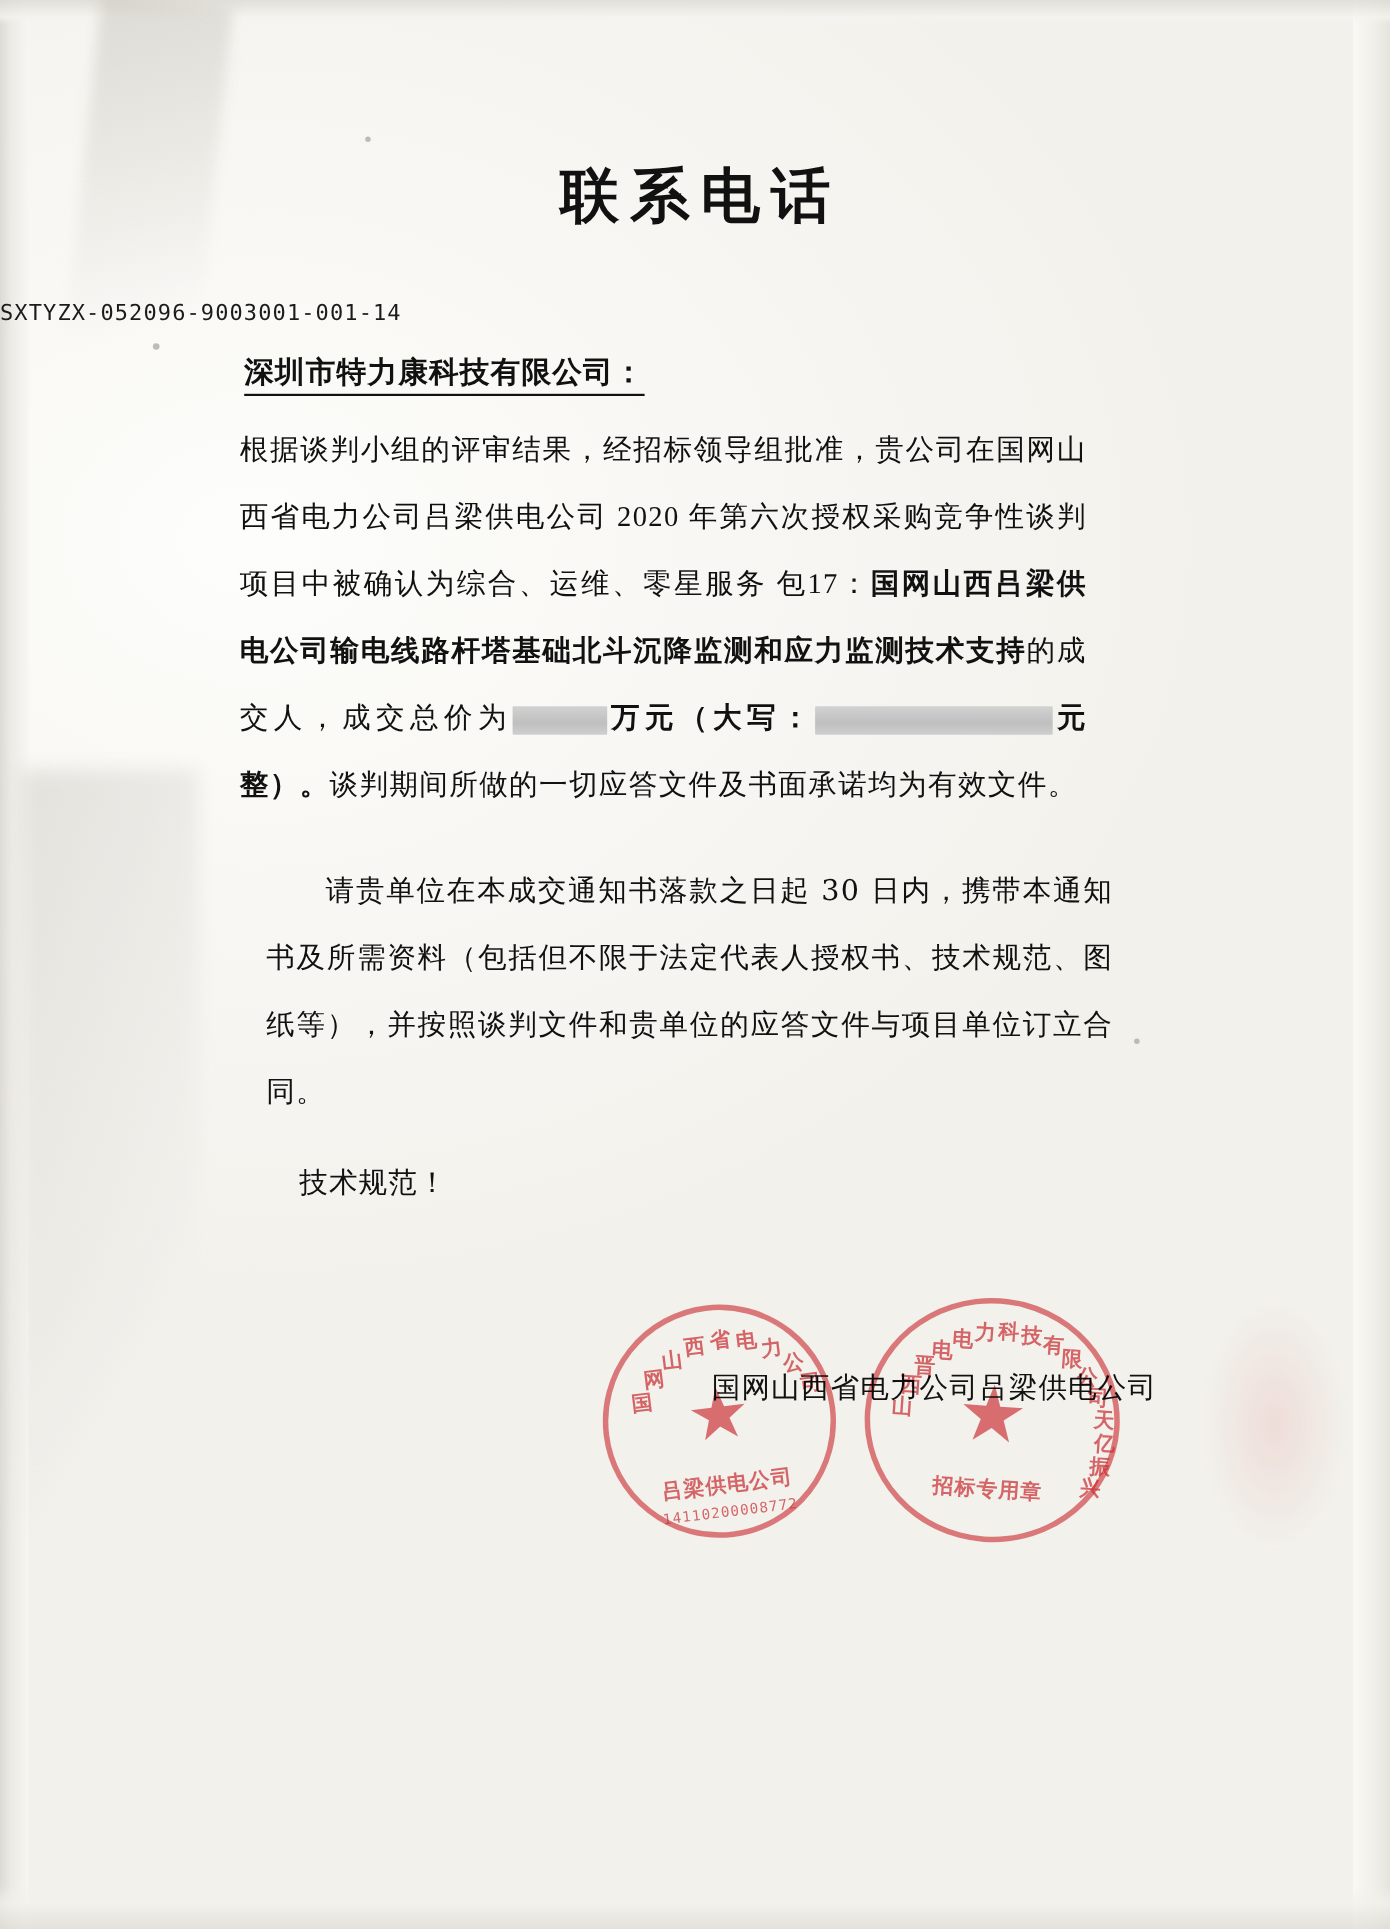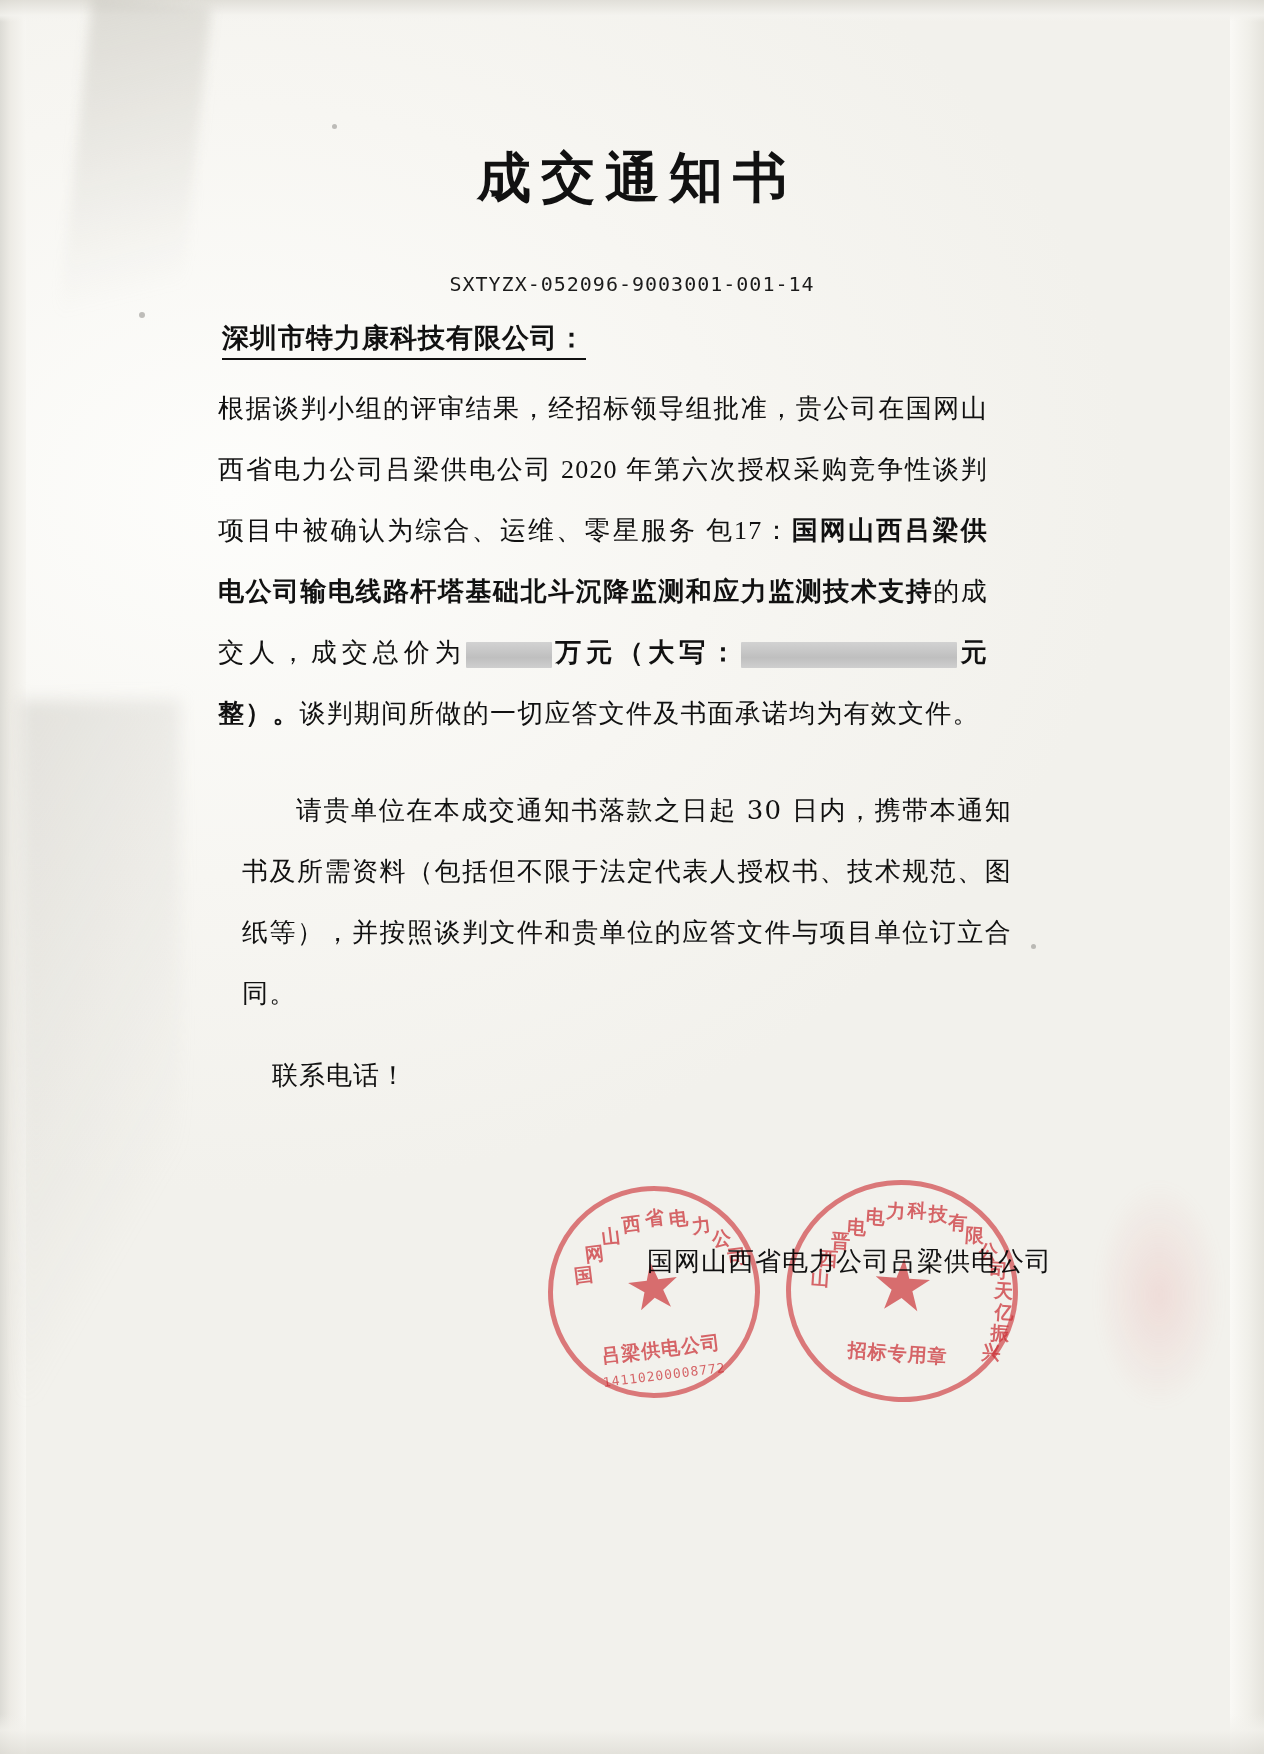--- a/index.html
+++ b/index.html
@@ -76,21 +76,21 @@
     font-size: 54px;
     letter-spacing: 10px;
     color: #111;
     text-indent: 10px;
   }
 
   .doc-code {
     position: absolute;
     top: 272px;
     left: 0; right: 0;
-    text-align: center;
+    text-align: left;
     font-family: "DejaVu Sans Mono", "Liberation Mono", monospace;
     font-size: 20px;
     letter-spacing: 1px;
     color: #1b1b1b;
   }
 
   .addressee {
     position: absolute;
     top: 320px;
     left: 222px;
@@ -235,34 +235,34 @@
   <div class="edge-bottom"></div>
   <div class="crease-a"></div>
   <div class="crease-b"></div>
   <div class="smudge-right"></div>
   <div class="speck" style="left:332px;top:124px;width:5px;height:5px;"></div>
   <div class="speck" style="left:139px;top:312px;width:6px;height:6px;"></div>
   <div class="speck" style="left:1031px;top:944px;width:5px;height:5px;"></div>
 
   <div class="content">
 
-    <div class="doc-title">成交通知书</div>
+    <div class="doc-title">联系电话</div>
 
     <div class="doc-code">SXTYZX-052096-9003001-001-14</div>
 
     <div class="addressee">深圳市特力康科技有限公司：</div>
 
     <div class="body-block p1">
       <span class="indent">根据谈判小组的评审结果，经招标领导组批准，贵公司在国网山西省电力公司吕梁供电公司 2020 年第六次授权采购竞争性谈判项目中被确认为综合、运维、零星服务 包17：</span><span class="bold">国网山西吕梁供电公司输电线路杆塔基础北斗沉降监测和应力监测技术支持</span><span>的成交人，成交总价为</span><span class="redact redact-short"></span><span class="bold">万元（大写：</span><span class="redact redact-long"></span><span class="bold">元整）。</span><span>谈判期间所做的一切应答文件及书面承诺均为有效文件。</span>
     </div>
 
     <div class="body-block p2 indent">请贵单位在本成交通知书落款之日起 30 日内，携带本通知书及所需资料（包括但不限于法定代表人授权书、技术规范、图纸等），并按照谈判文件和贵单位的应答文件与项目单位订立合同。</div>
 
 
-    <div class="notice-line">联系电话！</div>
+    <div class="notice-line">技术规范！</div>
 
     <div class="signature sig-1">国网山西省电力公司吕梁供电公司</div>
 
     <div class="seal seal-1">
       <div class="arc-text">
         <span style="transform: rotate(-64deg) translate(0,-86px) rotate(64deg);">国</span>
         <span style="transform: rotate(-48deg) translate(0,-86px) rotate(48deg);">网</span>
         <span style="transform: rotate(-32deg) translate(0,-86px) rotate(32deg);">山</span>
         <span style="transform: rotate(-16deg) translate(0,-86px) rotate(16deg);">西</span>
         <span style="transform: rotate(0deg) translate(0,-86px) rotate(0deg);">省</span>

